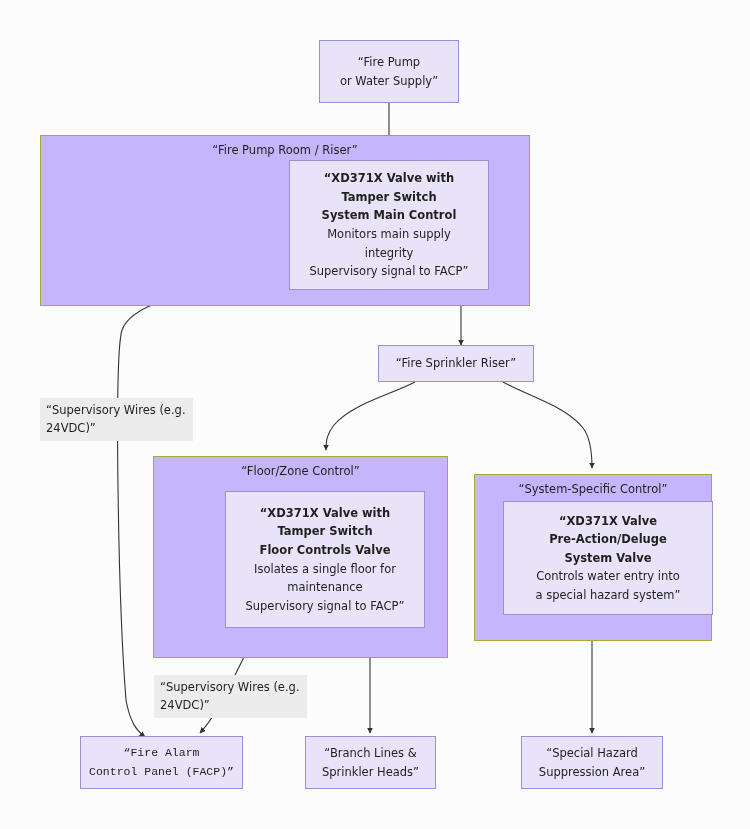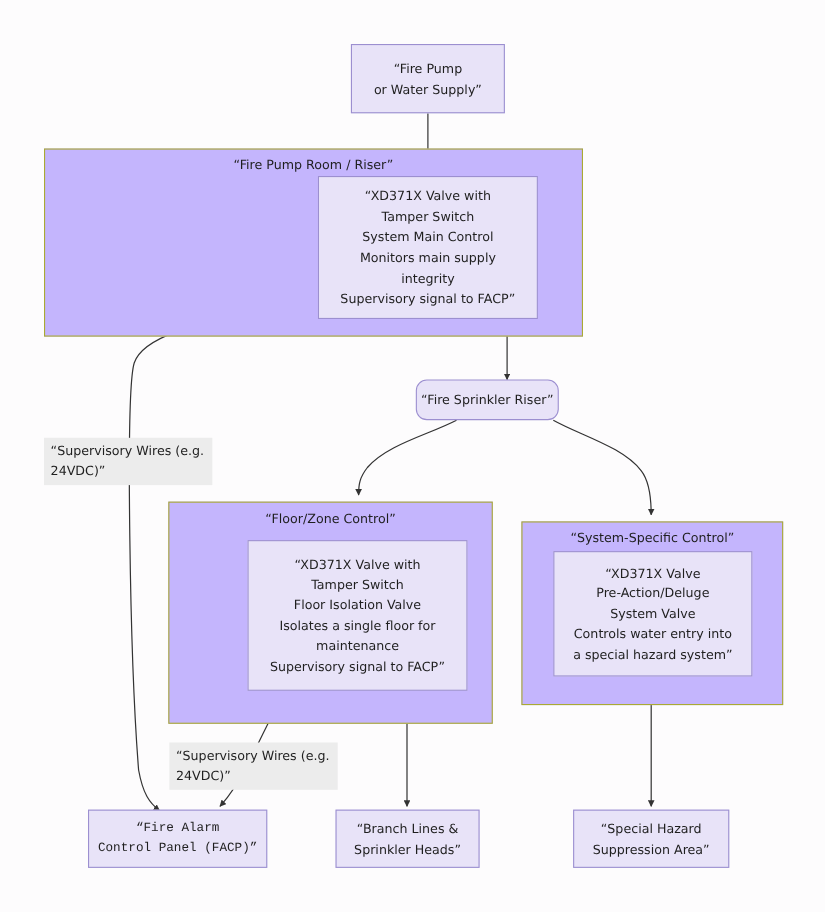--- a/index.html
+++ b/index.html
@@ -62,21 +62,21 @@
     font-size: 11.5px;
     line-height: 18.6px;
     text-align: center;
     padding: 2px 6px;
   }
   .node .ln {
     display: block;
     white-space: nowrap;
   }
   .node .ln.b {
-    font-weight: normal;
+    font-weight: bold;
   }
   
   .edge-label {
     position: absolute;
     background: #ececec;
     color: #1f1f1f;
     font-size: 11.5px;
     line-height: 18px;
     padding: 3px 6px 4px 6px;
     box-sizing: border-box;
@@ -130,34 +130,34 @@
 
   <div class="node" style="left:289px; top:160px; width:200px; height:130px;">
     <span class="ln b">“XD371X Valve with</span>
     <span class="ln b">Tamper Switch</span>
     <span class="ln b">System Main Control</span>
     <span class="ln">Monitors main supply</span>
     <span class="ln">integrity</span>
     <span class="ln">Supervisory signal to FACP”</span>
   </div>
 
-  <div class="node" style="left:378px; top:345px; width:130px; height:37px;border-radius:10px;">
+  <div class="node" style="left:378px; top:345px; width:156px; height:37px;">
     <span class="ln">“Fire Sprinkler Riser”</span>
   </div>
 
   <div class="node" style="left:225px; top:491px; width:200px; height:137px;">
     <span class="ln b">“XD371X Valve with</span>
     <span class="ln b">Tamper Switch</span>
-    <span class="ln b">Floor Isolation Valve</span>
+    <span class="ln b">Floor Controls Valve</span>
     <span class="ln">Isolates a single floor for</span>
     <span class="ln">maintenance</span>
     <span class="ln">Supervisory signal to FACP”</span>
   </div>
 
-  <div class="node" style="left:503px; top:501px; width:181px; height:114px;">
+  <div class="node" style="left:503px; top:501px; width:210px; height:114px;">
     <span class="ln b">“XD371X Valve</span>
     <span class="ln b">Pre-Action/Deluge</span>
     <span class="ln b">System Valve</span>
     <span class="ln">Controls water entry into</span>
     <span class="ln">a special hazard system”</span>
   </div>
 
   <div class="node" style="left:80px; top:736px; width:163px; height:53px;font-family:Liberation Mono, monospace;">
     <span class="ln">“Fire Alarm</span>
     <span class="ln">Control Panel (FACP)”</span>

